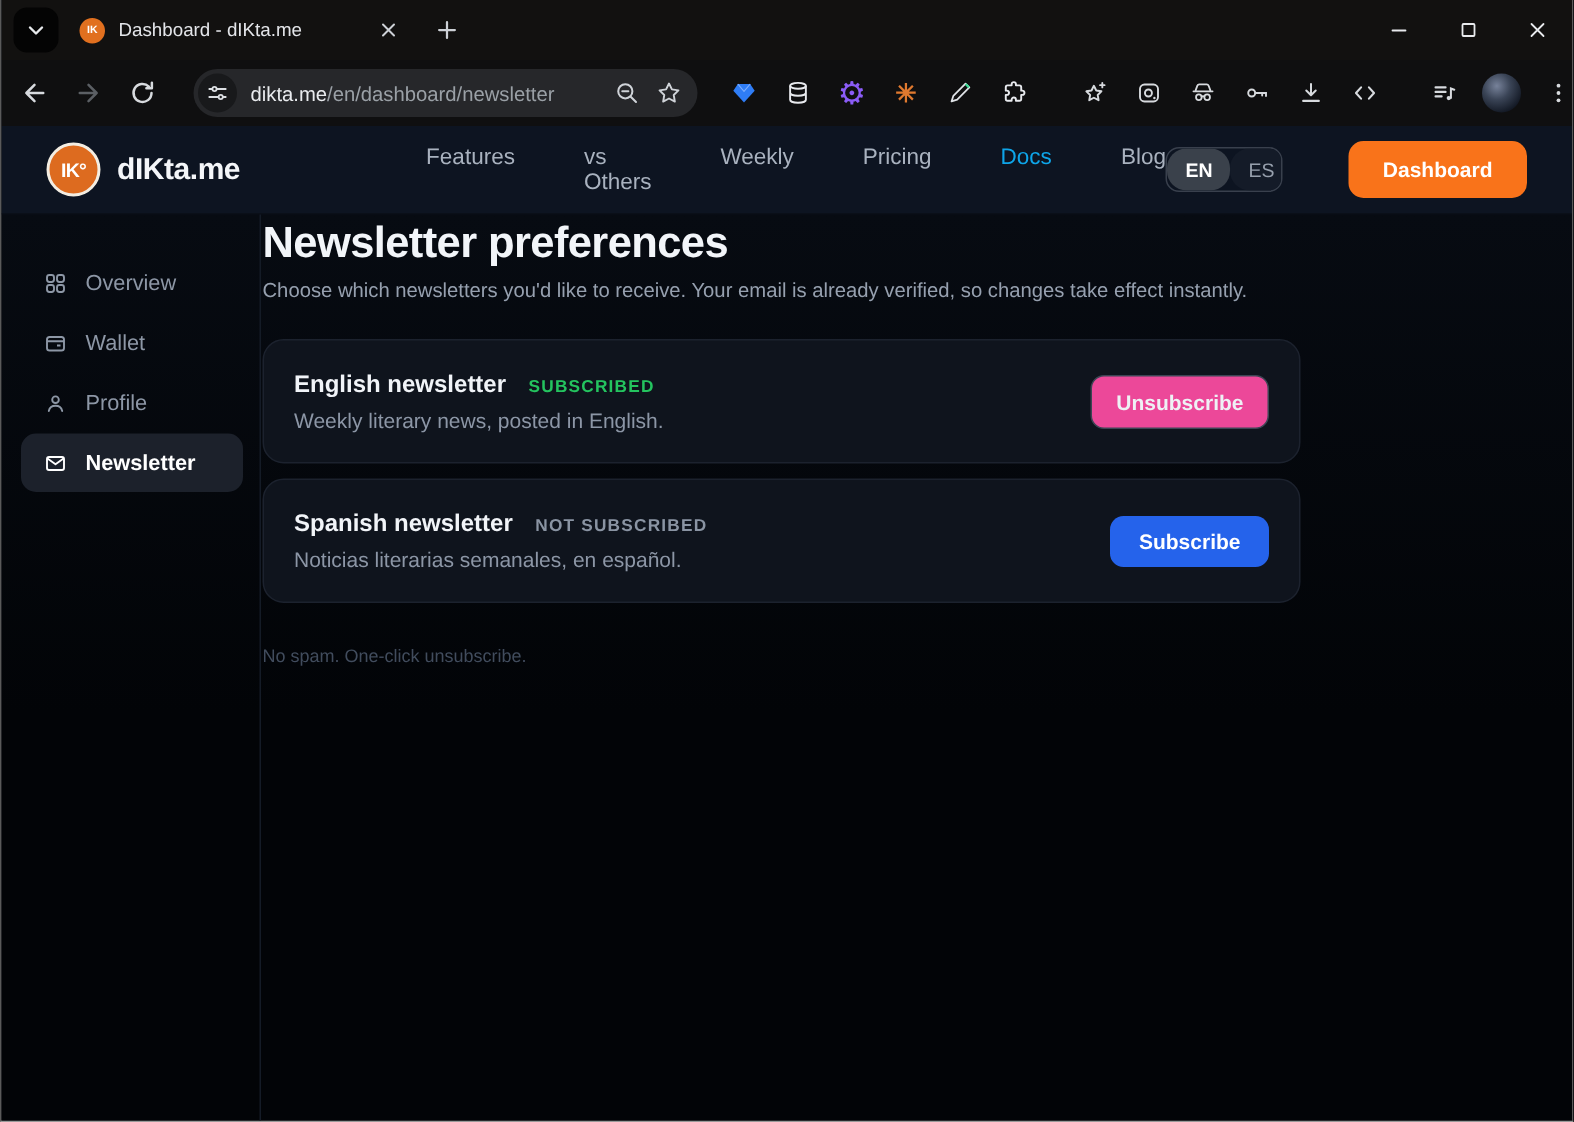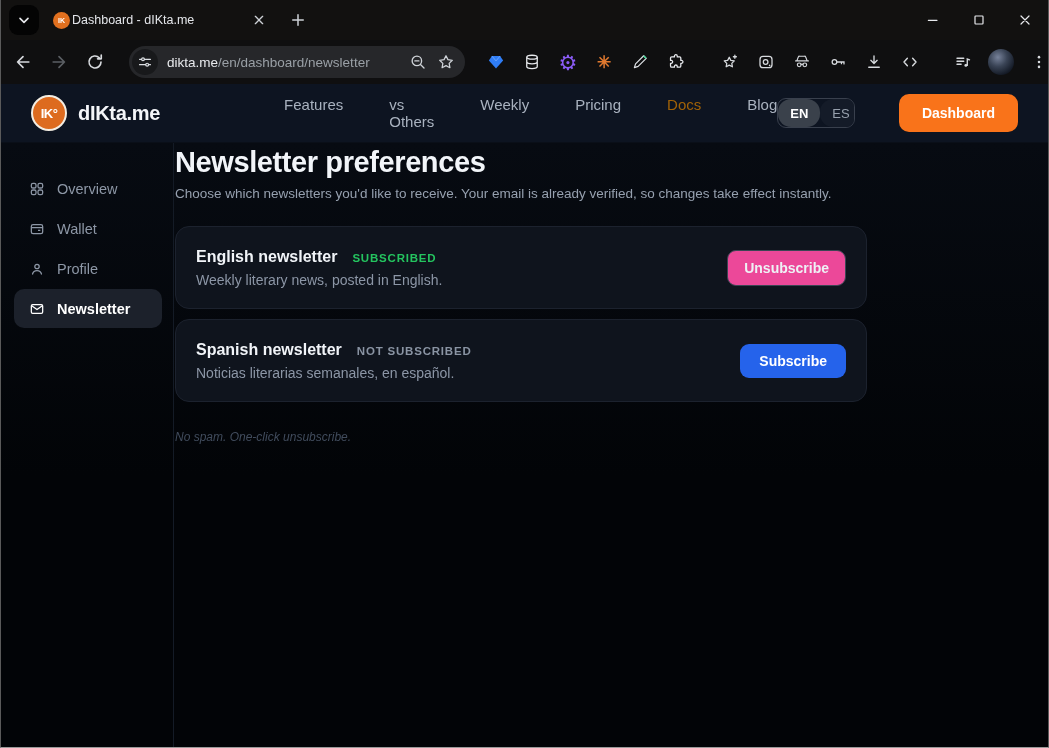--- a/index.html
+++ b/index.html
@@ -7,21 +7,21 @@
   body { font-family:"Liberation Sans", sans-serif; }
   .window {
     position:relative; width:1049px; height:748px; overflow:hidden;
     background:#05070c;
     border-left:1px solid #5a5a5a; border-right:1px solid #5a5a5a; border-bottom:1px solid #9a9a9a;
   }
 
   
   .titlebar { height:40px; background:#121110; display:flex; align-items:center; padding-left:8px; }
   .tab-search { width:30px; height:30px; border-radius:9px; background:#040404; display:grid; place-items:center; color:#e8eaed; flex:0 0 auto; cursor:pointer; }
-  .tab { display:flex; align-items:center; gap:2px; width:226px; padding:0 6px; margin-left:8px; height:34px; border-radius:9px; }
+  .tab { display:flex; align-items:center; gap:9px; width:226px; padding:0 6px; margin-left:8px; height:34px; border-radius:9px; }
   .favicon { width:17px; height:17px; border-radius:50%; background:#e1701f; color:#fff; font-size:7px; font-weight:700; display:grid; place-items:center; flex:0 0 auto; }
   .tab-title { flex:1; font-size:12.5px; color:#e4e6ea; white-space:nowrap; overflow:hidden; }
   .tab-close { color:#cdd1d6; display:grid; place-items:center; cursor:pointer; }
   .newtab { color:#cdd1d6; margin-left:16px; display:grid; place-items:center; cursor:pointer; }
   .win-controls { margin-left:auto; display:flex; height:40px; }
   .win-btn { width:46px; display:grid; place-items:center; color:#e8eaed; cursor:pointer; }
 
   
   .toolbar { height:44px; background:#0f0f10; display:flex; align-items:center; padding:0 8px; }
   .tb-btn { width:28px; height:28px; display:grid; place-items:center; color:#d7dade; margin-right:8px; cursor:pointer; flex:0 0 auto; }
@@ -37,21 +37,21 @@
   .ext.gear { color:#8b5cf6; font-size:21px; }
   .ext.burst { color:#e0792f; font-size:17px; font-weight:700; }
   .avatar { width:26px; height:26px; border-radius:50%; margin:0 7px; background:radial-gradient(circle at 38% 32%, #77829a 0%, #3a4456 38%, #141a26 75%, #0a0d14 100%); cursor:pointer; flex:0 0 auto; }
 
   
   .site-header { height:59px; background:#0d1421; display:flex; align-items:center; padding:0 30px; border-bottom:1px solid #0a0f18; }
   .logo { width:36px; height:36px; border-radius:50%; background:#dd6b1f; border:2px solid #f3ede2; color:#fff; font-weight:800; font-size:13px; display:grid; place-items:center; flex:0 0 auto; letter-spacing:-0.5px; cursor:pointer; }
   .brand { color:#f4f6f9; font-size:20px; font-weight:800; margin-left:11px; letter-spacing:-0.3px; cursor:pointer; }
   .nav { display:flex; gap:46px; margin-left:124px;justify-content:space-between; }
   .nav a { font-size:15px; color:#a9b2bf; text-decoration:none; cursor:pointer; }
-  .nav a.active { color:#a16207; }
+  .nav a.active { color:#0ea5e9; }
   .lang-toggle { margin-left:auto; display:flex; border:1px solid #39404d; border-radius:9px; overflow:hidden; height:30px; cursor:pointer; }
   .lang-seg { display:grid; place-items:center; padding:0 12px; font-size:13px;border-radius:13px; }
   .lang-seg.on { background:#3a414b; color:#fff; font-weight:700; }
   .lang-seg.off { color:#97a0ad; background:#141b28; }
   .dash-btn { margin-left:44px; background:#f9731a; border:none; color:#fff; font-weight:700; font-size:14px; font-family:inherit; padding:11px 23px; border-radius:10px; cursor:pointer; }
 
   
   .content { display:flex; height:605px; background:linear-gradient(#070b12, #020407 55%); }
   .sidebar { width:173px; flex:0 0 auto; border-right:1px solid #141b26; padding:26px 11px 0 13px; }
   .side-item { display:flex; align-items:center; gap:12px; height:39px; border-radius:10px; padding-left:15px; color:#8d97a6; font-size:14.5px; cursor:pointer; margin-bottom:1px; }
@@ -65,21 +65,21 @@
   .card { background:#0f141d; border:1px solid #1c222e; border-radius:14px; height:83px; display:flex; align-items:center; justify-content:space-between; padding:4px 20px; }
   .card-head { display:flex; align-items:baseline; gap:15px; }
   .card-title { color:#f1f4f8; font-size:16px; font-weight:700; }
   .status { font-size:11.5px; font-weight:700; letter-spacing:0.8px; }
   .st-on { color:#24c45f; }
   .st-off { color:#8a94a3; }
   .card-desc { margin-top:6px; color:#8c96a6; font-size:14px; }
   .btn { font-family:inherit; font-size:14px; font-weight:700; border-radius:9px; padding:9px 16px; cursor:pointer; }
   .btn.outline { background:#ec4899; border:1.5px solid #3c4554; color:#eef1f5; }
   .btn.primary { background:#2563eb; border:none; color:#fff; padding:9px 19px; }
-  .footnote { margin-top:28px; color:#414c5d; font-size:12px;font-style:italic; }
+  .footnote { margin-top:28px; color:#414c5d; font-size:12px; }
 
   svg { display:block; }
   .s16 { width:16px; height:16px; }
   .s18 { width:18px; height:18px; }
   .s20 { width:20px; height:20px; }
 </style>
 </head>
 <body>
 
 <div class="window">

